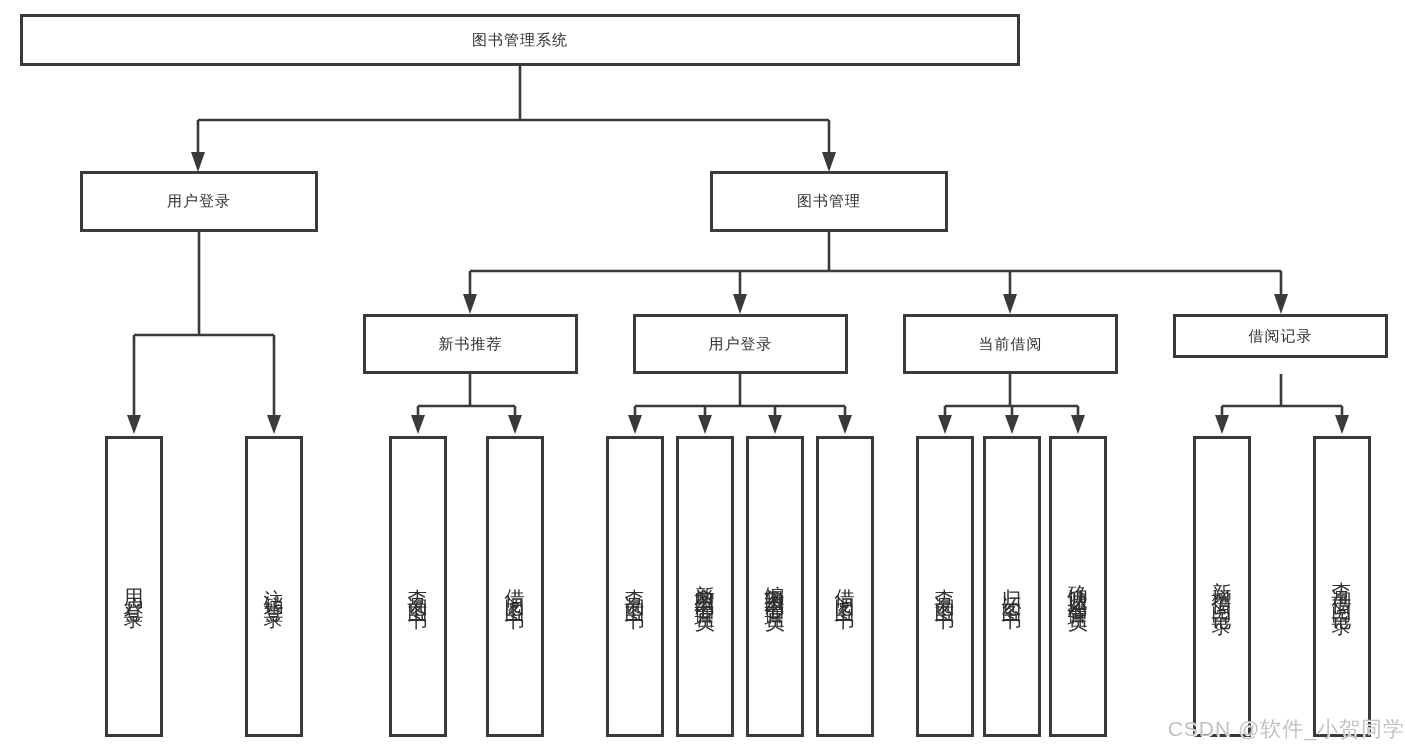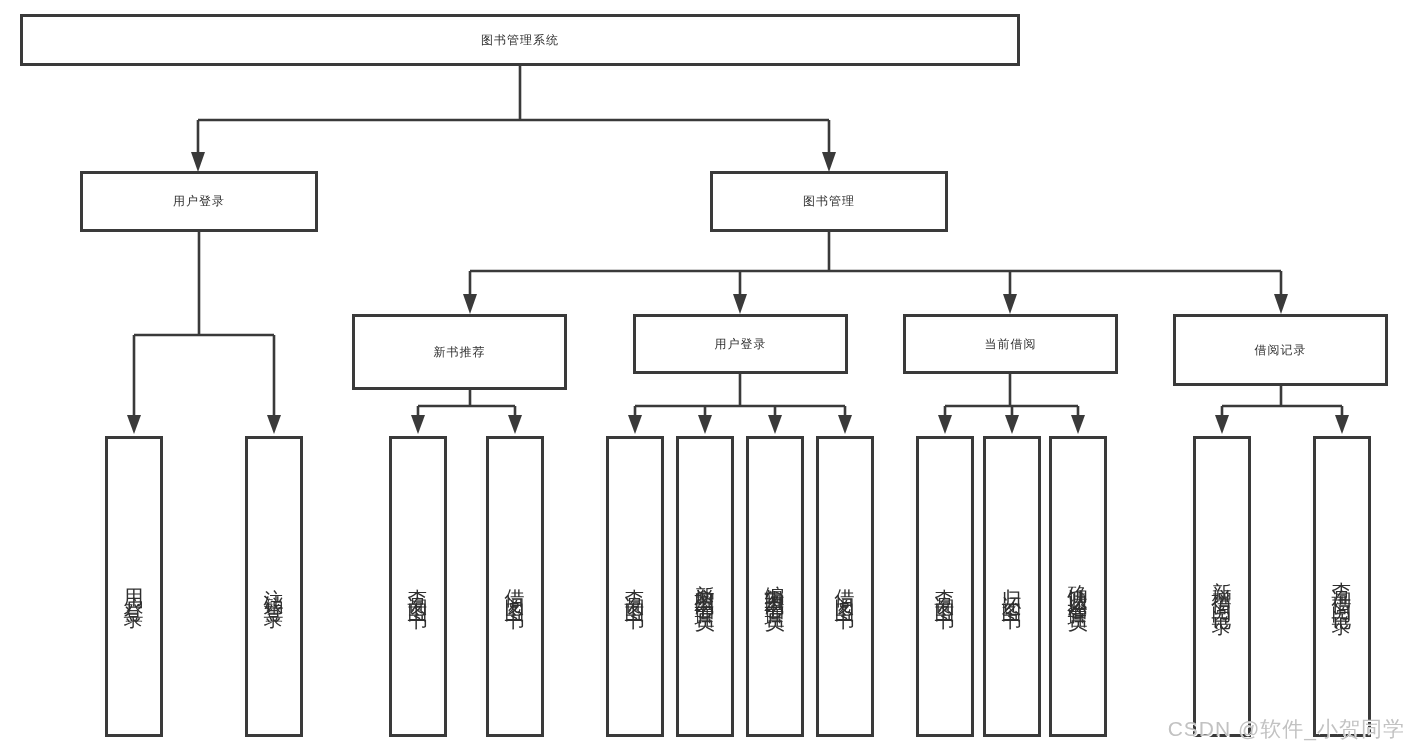--- a/index.html
+++ b/index.html
@@ -27,21 +27,21 @@
     position: absolute;
     box-sizing: border-box;
     border: 3px solid #3a3a3a;
     background: #ffffff;
     display: flex;
     align-items: center;
     justify-content: center;
     color: #2f2f2f;
   }
   .box.h {
-    font-size: 12px;
+    font-size: 15px;
     letter-spacing: 1px;
   }
   .box.v {
     font-size: 20px;
   }
   .box.v span {
     writing-mode: vertical-rl;
     letter-spacing: 7px;
     line-height: 1;
     white-space: nowrap;
@@ -106,24 +106,24 @@
       <polygon points="1215,415 1229,415 1222,434"></polygon>
       <polygon points="1335,415 1349,415 1342,434"></polygon>
     </g>
   </svg>
 
   <div class="box h" style="left:20px; top:14px; width:1000px; height:52px;">图书管理系统</div>
 
   <div class="box h" style="left:80px; top:171px; width:238px; height:61px;">用户登录</div>
   <div class="box h" style="left:710px; top:171px; width:238px; height:61px;">图书管理</div>
 
-  <div class="box h" style="left:352px; top:314px; width:215px; height:76px;">新书推荐</div>
+  <div class="box h" style="left:363px; top:314px; width:215px; height:60px;">新书推荐</div>
   <div class="box h" style="left:633px; top:314px; width:215px; height:60px;">用户登录</div>
   <div class="box h" style="left:903px; top:314px; width:215px; height:60px;">当前借阅</div>
-  <div class="box h" style="left:1173px; top:314px; width:215px; height:72px;">借阅记录</div>
+  <div class="box h" style="left:1173px; top:314px; width:215px; height:44px;">借阅记录</div>
 
   <div class="box v" style="left:105px; top:436px; width:58px; height:301px;">
     <span>用户登录</span>
   </div>
   <div class="box v" style="left:245px; top:436px; width:58px; height:301px;">
     <span>注销登录</span>
   </div>
 
   <div class="box v" style="left:389px; top:436px; width:58px; height:301px;">
     <span>查询图书</span>

